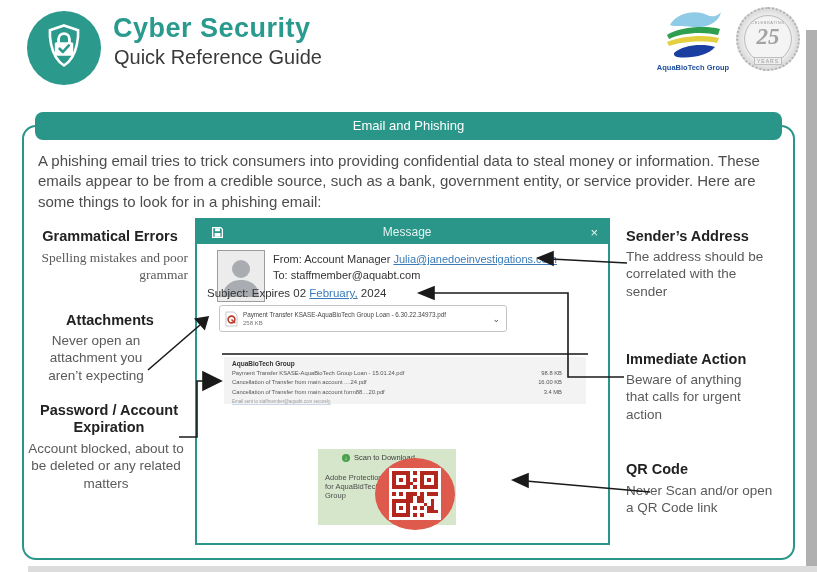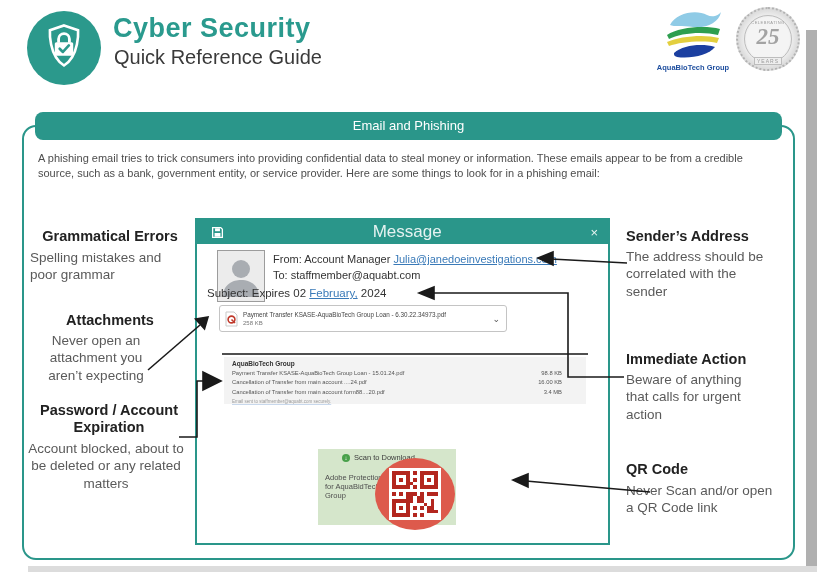--- a/index.html
+++ b/index.html
@@ -23,33 +23,33 @@
     border:2px dotted #b2b2b2;display:flex;align-items:center;justify-content:center;}
   .medal-inner{width:46px;height:46px;border-radius:50%;border:1px solid #bdbdbd;text-align:center;color:#9a9a9a;}
   .m-top{font-size:4px;letter-spacing:.5px;margin-top:4px;}
   .m-25{font-family:"Liberation Serif",serif;font-style:italic;font-size:23px;font-weight:bold;line-height:24px;color:#a3a3a3;}
   .m-years{font-size:5px;letter-spacing:1px;border:1px solid #bdbdbd;display:inline-block;padding:0 2px;background:#eee;}
 
   
   .main-box{position:absolute;left:22px;top:125px;width:769px;height:431px;border:2px solid #2a968a;border-radius:14px;background:#fff;}
   .section-pill{position:absolute;left:35px;top:112px;width:747px;height:28px;background:#2a968a;border-radius:8px;
     color:#ffffff;font-size:13px;text-align:center;line-height:28px;}
-  .intro{position:absolute;left:38px;top:151px;width:742px;font-size:11px;line-height:1.36;color:#4d4d4d;}
+  .intro{position:absolute;left:38px;top:151px;width:742px;font-size:15px;line-height:1.36;color:#4d4d4d;}
 
   
   .ann{position:absolute;}
   .ann-title{font-size:14.5px;font-weight:bold;color:#222;line-height:1.15;}
   .ann-body{font-size:13.5px;color:#5a5a5a;line-height:1.28;}
-  .t-center{text-align:center;} .t-right{text-align:left;} .t-left{text-align:left;}
+  .t-center{text-align:center;} .t-right{text-align:right;font-family:Liberation Serif, serif;} .t-left{text-align:left;}
 
   
   .email{position:absolute;left:195px;top:218px;width:415px;height:327px;border:2px solid #2a968a;background:#ffffff;box-sizing:border-box;}
   .titlebar{height:24px;background:#2a968a;display:flex;align-items:center;}
   .save-btn{margin-left:14px;display:flex;}
-  .tb-title{flex:1;text-align:center;color:rgba(255,255,255,.88);font-size:17px;}
+  .tb-title{flex:1;text-align:center;color:rgba(255,255,255,.88);font-size:12px;}
   .close-btn{margin-right:10px;color:#e8f5f1;font-size:13px;cursor:default;}
 
   .avatar{position:absolute;left:20px;top:30px;width:46px;height:50px;background:#ececec;border:1px solid #9c9c9c;display:flex;align-items:flex-end;justify-content:center;overflow:hidden;}
   .fromto{position:absolute;left:76px;top:33px;font-size:11px;color:#333;}
   .fromto .line2{margin-top:4px;}
   a.mail-link{color:#3a7ab8;text-decoration:underline;cursor:pointer;}
   .subject{position:absolute;left:10px;top:67px;font-size:11.5px;color:#333;}
 
   .chip{position:absolute;left:22px;top:85px;width:288px;height:27px;border:1px solid #c4c4c4;border-radius:3px;
     display:flex;align-items:center;background:#fff;box-sizing:border-box;cursor:pointer;}

